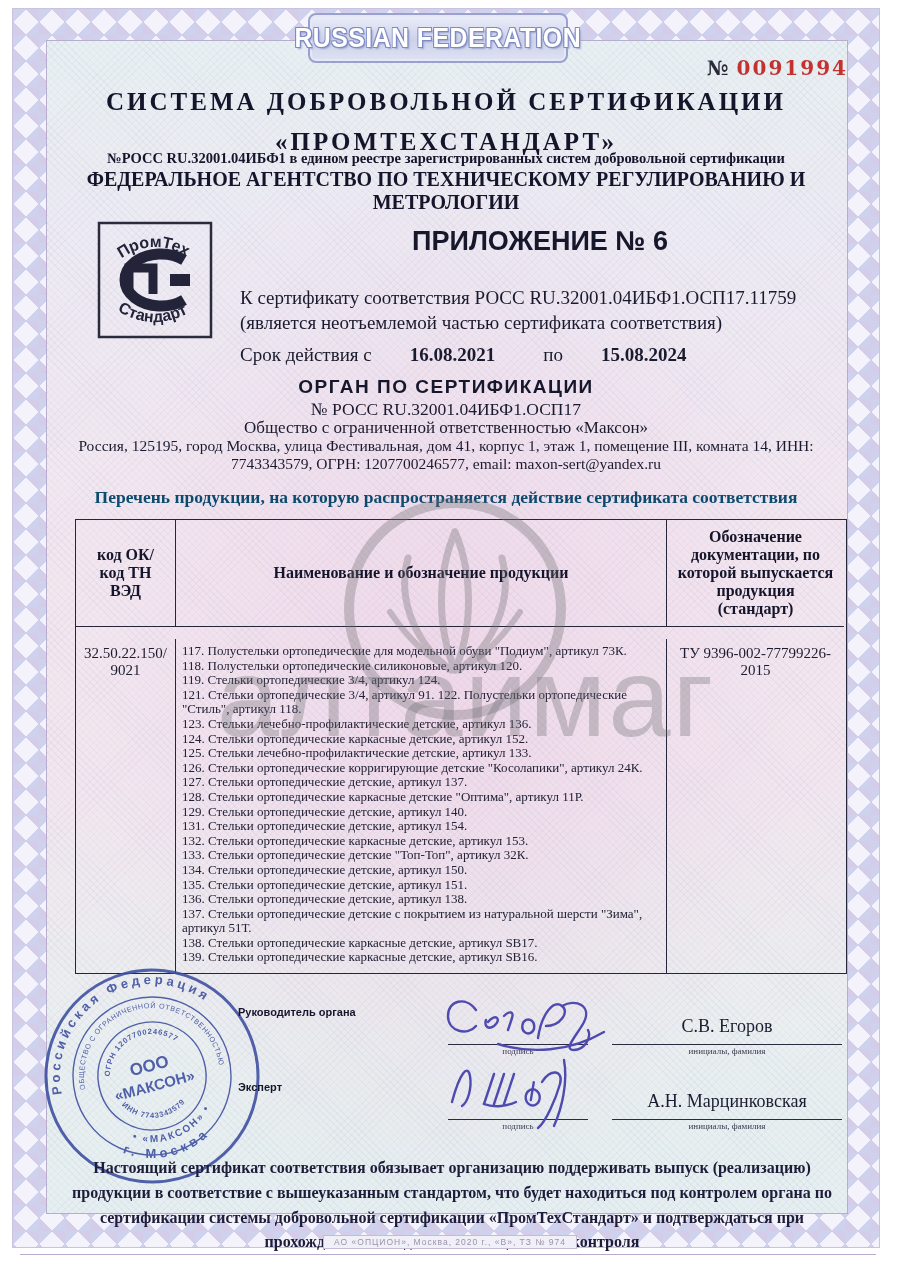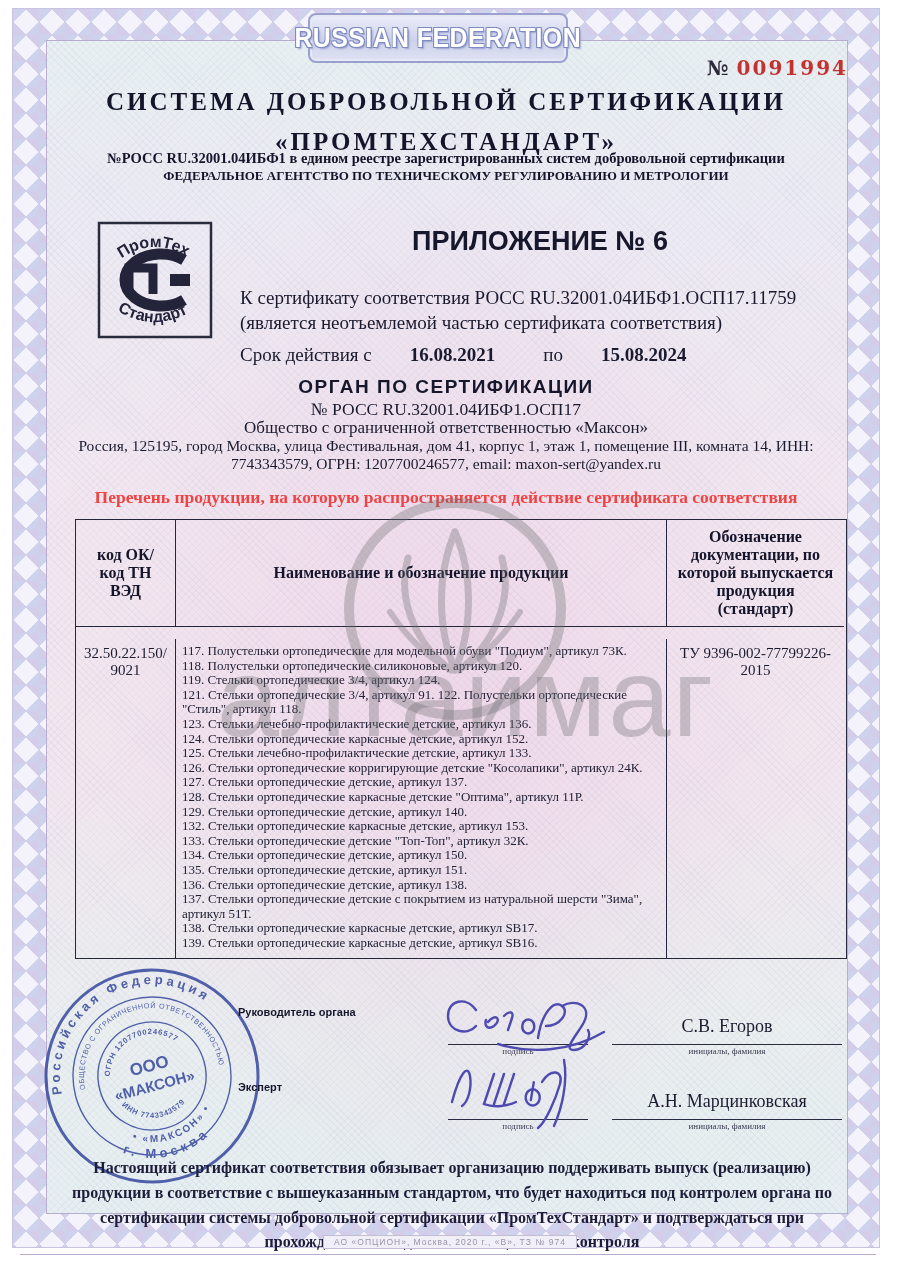--- a/index.html
+++ b/index.html
@@ -32,35 +32,35 @@
     text-shadow:1px 1px 0 #7f8ac2,-1px -1px 0 #7f8ac2,1px -1px 0 #7f8ac2,-1px 1px 0 #7f8ac2,2px 2px 2px #9aa2cd;}
   
   .cert-no{position:absolute;top:56px;right:52px;z-index:4;font-family:"DejaVu Serif",serif;
     font-size:20px;font-weight:bold;color:#2a2a3a;}
   .cert-no b{color:#c43230;letter-spacing:2px;margin-left:8px;font-weight:bold;}
   
   .ctr{position:absolute;left:46px;width:800px;text-align:center;z-index:2;}
   .t1{top:88px;font-size:25px;font-weight:bold;letter-spacing:3px;color:#14142a;}
   .t2{top:128px;font-size:25px;font-weight:bold;letter-spacing:3px;color:#14142a;}
   .t3{top:150px;font-size:14.5px;font-weight:bold;color:#14142a;}
-  .t4{top:168px;font-size:13px;font-weight:bold;color:#14142a;}
+  .t4{top:168px;font-size:20px;font-weight:bold;color:#14142a;}
   .app-title{top:226px;left:240px;width:600px;font-family:"Liberation Sans",sans-serif;
     font-size:27px;font-weight:bold;color:#17172c;position:absolute;text-align:center;z-index:2;}
   .line{position:absolute;z-index:2;}
   .cert-ref{left:240px;top:287px;font-size:19px;}
   .cert-note{left:240px;top:312px;font-size:19px;}
   .validity{left:240px;top:344px;font-size:19px;}
   .validity b{margin-left:38px;}
   .validity .po{margin-left:48px;}
   .org-title{top:376px;font-family:"Liberation Sans",sans-serif;font-size:19px;font-weight:bold;letter-spacing:1.5px;color:#17172c;}
   .org-number{top:399px;font-size:17.5px;}
   .org-name{top:418px;font-size:17px;}
   .org-a1{top:437px;font-size:15.5px;}
   .org-a2{top:455px;font-size:15.5px;}
-  .prod-head{top:487px;font-size:17.5px;font-weight:bold;color:#ef4444;}
+  .prod-head{top:487px;font-size:17.5px;font-weight:bold;color:#0c4a6e;}
   
   .tbl{position:absolute;left:75px;top:519px;width:770px;z-index:2;border:1.5px solid #26263a;
     display:grid;grid-template-columns:100px 491px 177px;background:transparent;}
   .th{border-bottom:1.5px solid #26263a;font-weight:bold;font-size:16px;text-align:center;
     display:flex;align-items:center;justify-content:center;padding:8px 10px;min-height:76px;color:#14142a;}
   .td{font-size:15px;padding:6px 4px;text-align:center;color:#1c1c30;margin-top:12px;}
   .bR{border-right:1.5px solid #26263a;}
   .items{text-align:left;padding:5px 8px 8px 6px;font-size:13px;line-height:14.6px;color:#222236;}
   .items div{margin:0;}
   
@@ -156,20 +156,21 @@
         <div>118. Полустельки ортопедические силиконовые, артикул 120.</div>
         <div>119. Стельки ортопедические 3/4, артикул 124.</div>
         <div>121. Стельки ортопедические 3/4, артикул 91. 122. Полустельки ортопедические "Стиль", артикул 118.</div>
         <div>123. Стельки лечебно-профилактические детские, артикул 136.</div>
         <div>124. Стельки ортопедические каркасные детские, артикул 152.</div>
         <div>125. Стельки лечебно-профилактические детские, артикул 133.</div>
         <div>126. Стельки ортопедические корригирующие детские "Косолапики", артикул 24К.</div>
         <div>127. Стельки ортопедические детские, артикул 137.</div>
         <div>128. Стельки ортопедические каркасные детские "Оптима", артикул 11Р.</div>
         <div>129. Стельки ортопедические детские, артикул 140.</div>
+        <div>131. Стельки ортопедические детские, артикул 154.</div>
         <div>132. Стельки ортопедические каркасные детские, артикул 153.</div>
         <div>133. Стельки ортопедические детские "Топ-Топ", артикул 32К.</div>
         <div>134. Стельки ортопедические детские, артикул 150.</div>
         <div>135. Стельки ортопедические детские, артикул 151.</div>
         <div>136. Стельки ортопедические детские, артикул 138.</div>
         <div>137. Стельки ортопедические детские с покрытием из натуральной шерсти "Зима", артикул 51Т.</div>
         <div>138. Стельки ортопедические каркасные детские, артикул SB17.</div>
         <div>139. Стельки ортопедические каркасные детские, артикул SB16.</div>
       </div>
     <div class="td">

